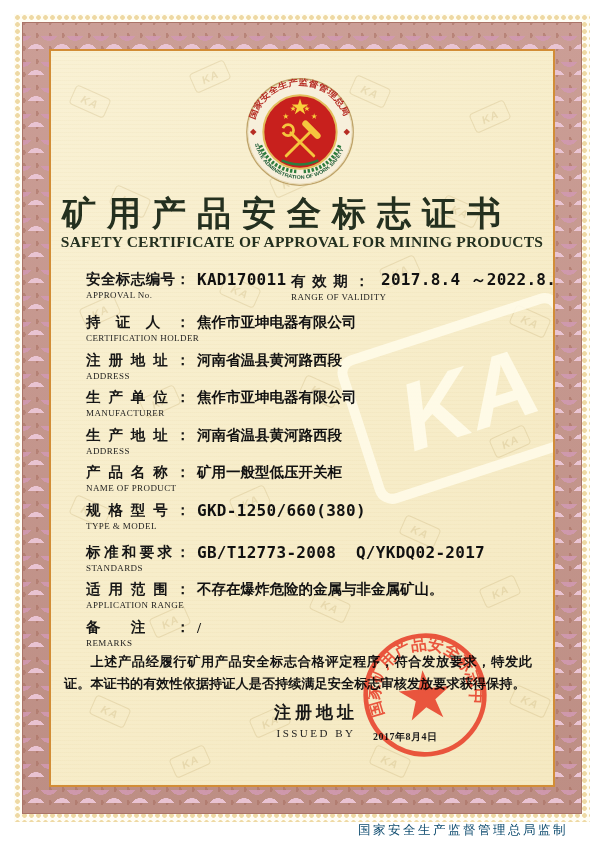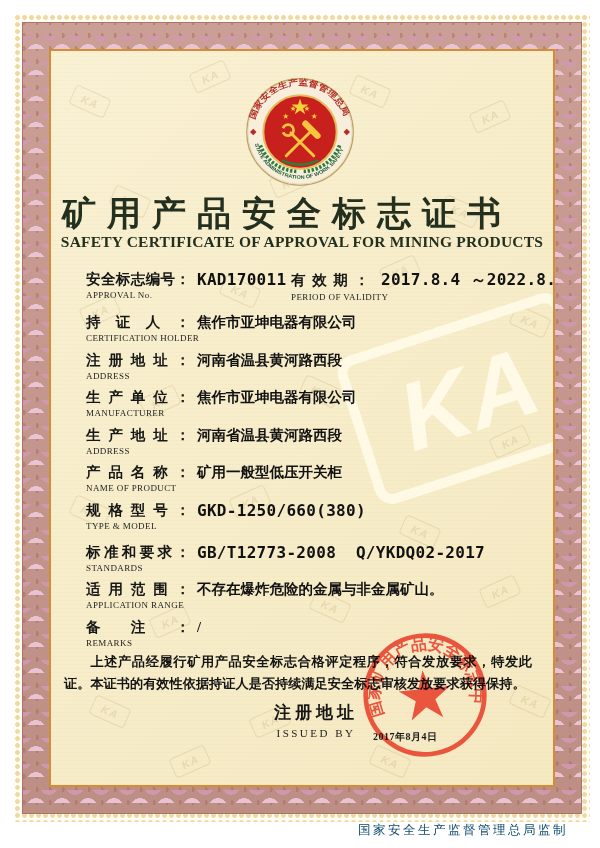--- a/index.html
+++ b/index.html
@@ -31,21 +31,21 @@
   
   .emblem{position:absolute;left:194px;top:26px;z-index:1;}
   .title{position:absolute;left:0;right:0;top:140px;text-align:left;z-index:1;
     font-size:34px;font-weight:bold;color:#24301f;letter-spacing:11px;text-indent:11px;}
   .subtitle{position:absolute;left:0;right:0;top:182px;text-align:center;z-index:1;
     font-size:15.5px;font-weight:bold;color:#24301f;letter-spacing:.2px;}
   
   .content{position:absolute;inset:0;z-index:1;}
   .approval-row{position:absolute;left:35px;top:219px;display:flex;align-items:flex-start;}
   .fgroup1{width:205px;}
-  .fline{display:flex;align-items:center;}
+  .fline{display:flex;align-items:flex-end;}
   .flabel{display:inline-block;width:104px;text-align-last:justify;flex:none;
     font-size:14.5px;font-weight:bold;color:#161616;}
   .flabel.narrow{width:78px;}
   .fvalue{margin-left:7px;font-size:14.5px;font-weight:bold;color:#111;white-space:pre;}
   .mono{font-family:"DejaVu Sans Mono","Liberation Mono",monospace;font-size:16px;letter-spacing:.3px;}
   .fcaption{font-size:9px;letter-spacing:.4px;color:#1d1d1d;margin-top:1px;
     font-family:"Liberation Serif",serif;}
   .fields{position:absolute;left:35px;top:262px;right:20px;}
   .frow{margin-bottom:7.5px;min-height:28px;}
   .frow.gap-top{margin-top:12px;}
@@ -148,21 +148,21 @@
                 <span class="flabel">安全标志编号：</span>
                 <span class="fvalue mono">KAD170011</span>
               </div>
               <div class="fcaption">APPROVAL No.</div>
             </div>
             <div>
               <div class="fline">
                 <span class="flabel narrow">有效期：</span>
                 <span class="fvalue mono" style="margin-left:12px">2017.8.4 ～2022.8.4</span>
               </div>
-              <div class="fcaption">PERIOD OF VALIDITY</div>
+              <div class="fcaption">RANGE OF VALIDITY</div>
             </div>
           </div>
 
           <div class="fields">
             <div class="frow">
               <div class="fline">
                   <span class="flabel">持证人：</span>
                 <span class="fvalue">焦作市亚坤电器有限公司</span>
                 </div>
               <div class="fcaption">CERTIFICATION HOLDER</div>

